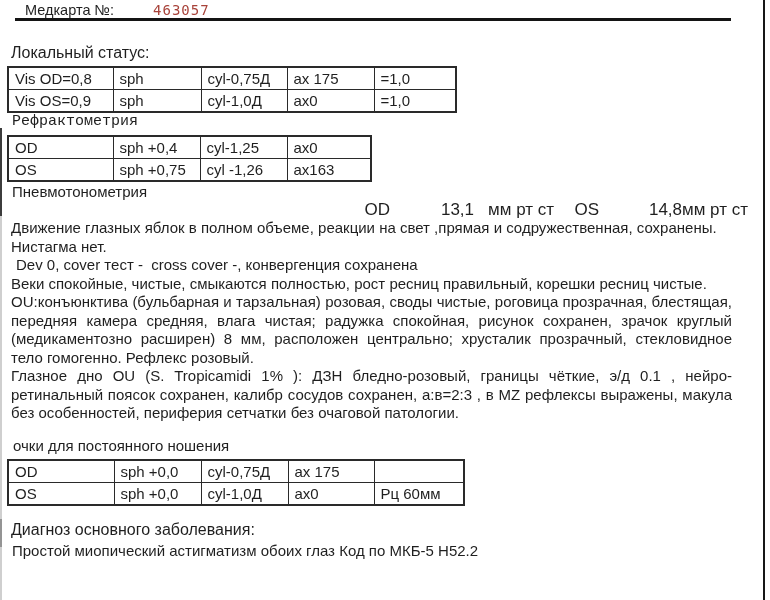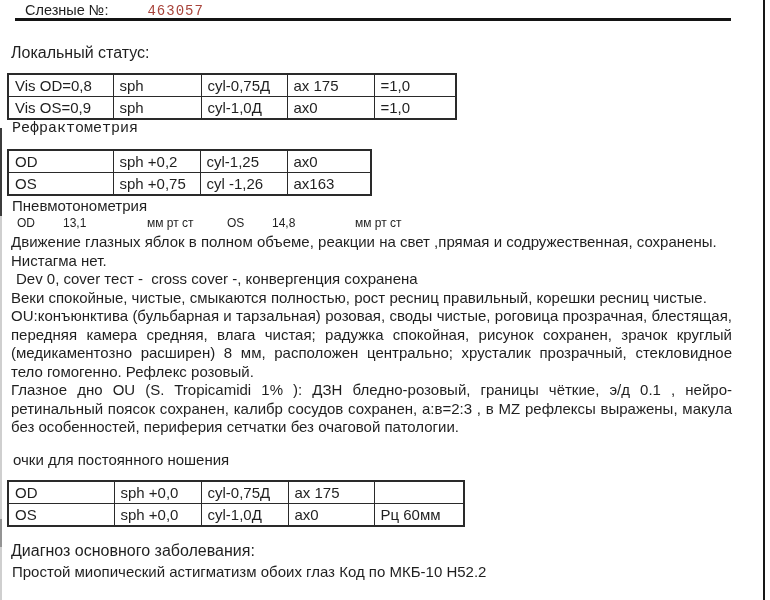--- a/index.html
+++ b/index.html
@@ -28,31 +28,31 @@
     margin-left:39px;
   }
   .rule { height:3px; background:#141414; width:716px; margin-left:8px; }
 
   
   .h-bold { font-weight:normal; font-size:16px; line-height:17px; margin-left:4px; }
   .h-local { margin-top:23px; }
   .sec-label { font-size:15px; line-height:16px; margin-left:5px; }
 
   
-  table { border-collapse:collapse; table-layout:fixed; margin-top:12px; }
+  table { border-collapse:collapse; table-layout:fixed; margin-top:5px; }
   table, td { border:1px solid #2a2a2a; }
   table { border-width:2px; }
   td { height:19px; line-height:19px; font-size:15px; padding:1px 2px 1px 6px;
        overflow:hidden; white-space:nowrap; }
   .t-vis  { width:448px; }
   .t-refr { width:363px; }
   .t-glas { width:456px; }
 
   
-  .pneumo-line { margin:1px 0 0 10px; font-size:12px; line-height:17px; }
+  .pneumo-line { margin:1px 0 0 10px; font-size:17px; line-height:17px;text-align:right; }
   .pneumo-line span { display:inline-block; }
   .pn-od-label { width:46px; } .pn-od-value { width:84px; } .pn-od-unit { width:80px; }
   .pn-os-label { width:45px; } .pn-os-value { width:83px; }
 
   
   .paras { margin:1px 16px 0 4px; }
   .para { font-size:15px; line-height:18.5px; text-align:left; }
   .para.just { text-align:justify; }
   .para.indent { padding-left:5px; }
   .para.prewrap { white-space:pre-wrap; }
@@ -65,21 +65,21 @@
 <body>
 
 <div class="edge-right"></div>
 <div class="edge-left-light"></div>
 <div class="edge-left-dark"></div>
 <div class="edge-left-mid"></div>
 
 <div class="page">
 
   <div class="header">
-    <span class="header-label">Слезные №:</span><span class="medcard-number" id="medcard-number" style="color: rgb(168, 67, 58); font-family: Liberation Mono, monospace;">463057</span>
+    <span class="header-label">Медкарта №:</span><span class="medcard-number" id="medcard-number" style="color: rgb(168, 67, 58);">463057</span>
   </div>
   <div class="rule"></div>
 
   <div class="h-bold h-local">Локальный статус:</div>
 
   <table class="t-vis">
     <colgroup>
         <col style="width:105px">
         <col style="width:88px">
         <col style="width:86px">
@@ -109,21 +109,21 @@
   <table class="t-refr">
     <colgroup>
         <col style="width:105px">
         <col style="width:87px">
         <col style="width:87px">
         <col style="width:84px">
       </colgroup>
     <tbody>
         <tr>
       <td>OD</td>
-      <td>sph +0,2</td>
+      <td>sph +0,4</td>
       <td>cyl-1,25</td>
       <td>ax0</td>
     </tr>
     <tr>
       <td>OS</td>
       <td>sph +0,75</td>
       <td>cyl -1,26</td>
       <td>ax163</td>
     </tr>
   </tbody>
@@ -165,15 +165,15 @@
       <td>OS</td>
       <td>sph +0,0</td>
       <td>cyl-1,0Д</td>
       <td>ax0</td>
       <td>Рц 60мм</td>
     </tr>
   </tbody>
     </table>
 
   <div class="h-bold h-diag">Диагноз основного заболевания:</div>
-  <div class="diag-text">Простой миопический астигматизм обоих глаз Код по МКБ-10 H52.2</div>
+  <div class="diag-text">Простой миопический астигматизм обоих глаз Код по МКБ-5 H52.2</div>
 
 </div>
 
 </body></html>

